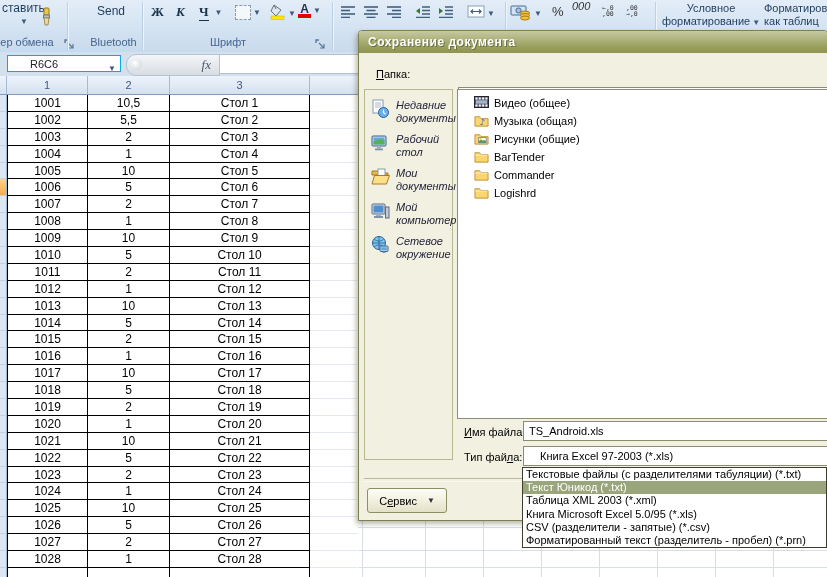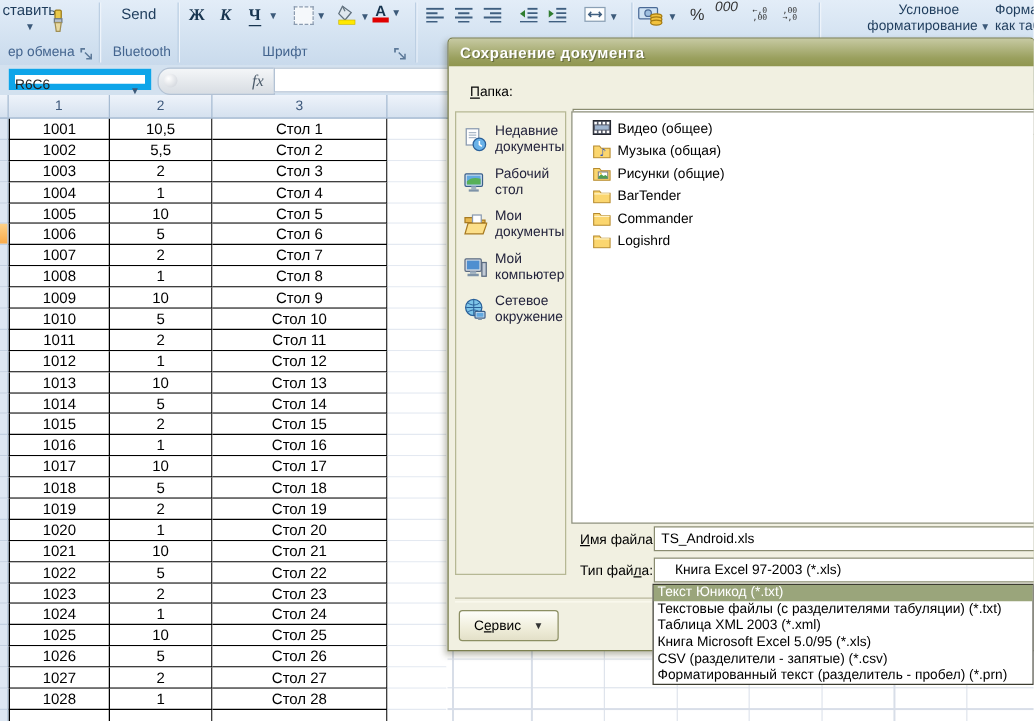--- a/index.html
+++ b/index.html
@@ -12,26 +12,26 @@
   .rgroup{position:absolute;top:0;height:52px;}
   .rgroup .gsep{position:absolute;right:0;top:2px;bottom:2px;width:1px;background:#bccfe3;box-shadow:1px 0 0 #eef4fb;}
   .glabel{position:absolute;bottom:4px;left:0;right:0;text-align:center;font-size:11px;color:#44658f;}
   .rbtn{position:absolute;font-size:13px;color:#1e3c5c;cursor:default;display:flex;align-items:center;}
   .dd{font-size:8px;color:#3c5a7a;margin-left:2px;}
   .launcher{position:absolute;width:12px;height:12px;}
   .biu{font-weight:bold;font-size:13px;color:#17344f;font-family:"Liberation Serif",serif;}
   .under{border-bottom:1.5px solid #17344f;}
   .colorbar{display:block;height:4px;margin-top:-1px;}
   .minidec{font-size:6.5px;line-height:6px;color:#333;font-family:"DejaVu Sans Mono",monospace;text-align:center;}
-  .styles-btn{position:absolute;text-align:center;font-size:11px;color:#1e3c5c;line-height:13px;padding-left:32px;}
+  .styles-btn{position:absolute;text-align:center;font-size:11px;color:#1e3c5c;line-height:13px;}
 
   
   #formula-row{position:absolute;left:0;top:52px;width:827px;height:24px;background:#d3e1ef;}
-  #name-box{position:absolute;left:7px;top:3px;width:114px;height:17px;background:#fff;border:5px solid #0ea5e9;
-            font-size:11px;color:#222;line-height:17px;box-sizing:border-box;}
+  #name-box{position:absolute;left:7px;top:3px;width:114px;height:17px;background:#fff;border:1px solid #0ea5e9;
+            font-size:11px;color:#222;line-height:17px;padding-left:22px;box-sizing:border-box;}
   #name-box .dd{position:absolute;right:4px;top:4px;}
   #fx-capsule{position:absolute;left:126px;top:2px;width:92px;height:20px;border:1px solid #b3c2d4;
               background:linear-gradient(#f4f6f8,#d8dde3);border-radius:10px 0 0 10px;}
   #fx-capsule .knob{position:absolute;left:4px;top:4px;width:11px;height:11px;border-radius:50%;
               background:radial-gradient(circle at 35% 35%,#fff,#c9ced6);}
   #fx-capsule .fx{position:absolute;right:8px;top:2px;font-family:"Liberation Serif",serif;font-style:italic;
               font-size:13px;color:#4a5a6a;}
   #formula-field{position:absolute;left:219px;top:2px;right:0;height:20px;background:#fff;border:1px solid #b3c2d4;box-sizing:border-box;}
 
   
@@ -63,21 +63,21 @@
   #dlg-titlebar{position:absolute;left:0;top:0;right:0;height:22px;border-radius:3px 3px 0 0;
                background:linear-gradient(#c6c9a2,#9aa05e 70%,#8f954f);display:flex;align-items:center;}
   #dlg-title{font-size:12px;font-weight:bold;color:#fff;padding-left:9px;letter-spacing:.5px;
              text-shadow:1px 1px 0 #6a7040;}
   .dlg-label{position:absolute;font-size:11px;color:#000;}
   .dlg-label u{text-decoration:underline;}
   .field{position:absolute;background:#fff;border:1px solid #8a8c70;box-sizing:border-box;
          font-size:11px;color:#000;display:flex;align-items:center;}
   #folder-combo{left:99px;top:32px;right:-1px;height:21px;gap:6px;padding-left:6px;margin-top:24px;}
   #sidebar{position:absolute;left:5px;top:58px;width:89px;height:371px;border:1px solid #b6b894;box-sizing:border-box;padding-top:5px;}
-  .side-item{display:flex;gap:4px;padding:4px 2px 4px 5px;align-items:center;cursor:default;}
+  .side-item{display:flex;gap:4px;padding:4px 2px 4px 5px;align-items:flex-start;cursor:default;font-style:italic;}
   .side-item .icn{flex:0 0 22px;height:20px;}
   .side-item .lbl{font-size:11px;line-height:13px;color:#23233c;}
   #file-list{position:absolute;left:98px;top:58px;right:-1px;height:330px;background:#fff;
              border:1px solid #8c8e79;box-sizing:border-box;padding:4px 0 0 3px;}
   .file-item{display:flex;gap:4px;align-items:center;height:18px;font-size:11px;color:#000;cursor:default;padding-left:13px;}
   .file-item .icn{flex:0 0 16px;height:14px;}
   #file-name-field{left:164px;top:390px;right:-1px;height:20px;padding-left:5px;}
   #file-type-combo{left:164px;top:415px;right:-1px;height:20px;padding-left:16px;}
   #dlg-groove{position:absolute;left:5px;top:447px;width:158px;height:2px;
               border-top:1px solid #b9b79c;border-bottom:1px solid #fbfaf0;}
@@ -92,21 +92,21 @@
   .opt{height:13.2px;font-size:11px;line-height:13.2px;padding-left:3px;white-space:nowrap;overflow:hidden;color:#000;cursor:default;}
   .opt.selected{background:#9aa57b;color:#fff;}
 </style>
 </head>
 <body>
 
 <div id="screen">
 
   <div id="ribbon">
 
-    <div class="rgroup" style="left:0;width:80px;">
+    <div class="rgroup" style="left:0;width:68px;">
       <div class="rbtn" style="left:2px;top:1px;font-size:12px;">
           <span>ставить</span>
         </div>
       <div class="dd" style="position:absolute;left:18px;top:17px;">▼</div>
       <div class="rbtn" style="left:36px;top:7px;">
         <span>
           <svg width="19" height="20" viewBox="0 0 19 20">
               <rect x="8" y="1" width="5" height="7" rx="1" fill="#e8c84a" stroke="#9b7b1c"></rect>
               <rect x="7.5" y="8" width="6" height="3" fill="#b9c2cc" stroke="#6d7a86"></rect>
               <path d="M8 11h5l-1 7h-3z" fill="#e8d9a0" stroke="#a08f55"></path>
@@ -634,21 +634,21 @@
     </div>
 
     <div id="dlg-groove"></div>
     <div id="tools-button">
       <span id="tools-label"><span>С</span><u>е</u><span>р</span><span>в</span><span>и</span><span>с</span></span>
       <span class="dd">▼</span>
     </div>
   </div>
 
   <div id="type-dropdown">
+      <div class="opt">Текстовые файлы (с разделителями табуляции) (*.txt)</div>
       <div class="opt selected">Текст Юникод (*.txt)</div>
-      <div class="opt">Текстовые файлы (с разделителями табуляции) (*.txt)</div>
       <div class="opt">Таблица XML 2003 (*.xml)</div>
       <div class="opt">Книга Microsoft Excel 5.0/95 (*.xls)</div>
       <div class="opt">CSV (разделители - запятые) (*.csv)</div>
       <div class="opt">Форматированный текст (разделитель - пробел) (*.prn)</div>
     </div>
 
 </div>
 
 </body></html>

